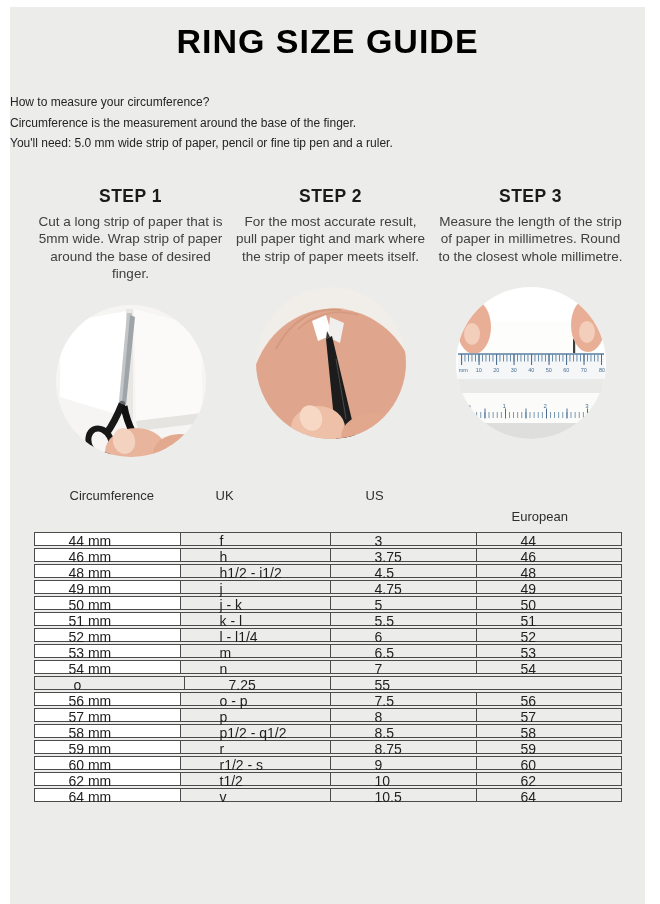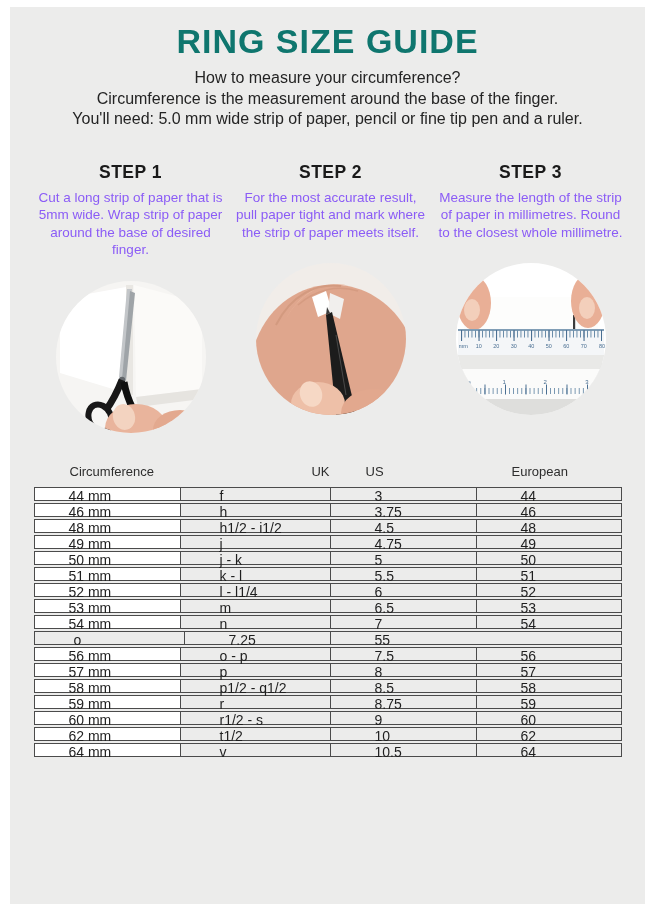--- a/index.html
+++ b/index.html
@@ -2,34 +2,34 @@
 <html><head>
 <meta charset="utf-8">
 <style>
   * { margin:0; padding:0; box-sizing:border-box; }
   html,body { background:#ffffff; }
   body { font-family:"Liberation Sans","DejaVu Sans",sans-serif; }
   .page { position:relative; width:660px; height:904px; background:#ffffff; overflow:hidden; }
   .card { position:absolute; left:10px; right:15px; top:7px; bottom:0; background:#ececeb; padding-top:8px; }
 
   .page-title { font-size:34px; font-weight:bold; letter-spacing:1px; text-align:center;
-    color:#0f766e; line-height:1.1; margin-top:8px; }
-
-  .intro { margin-top:8px; text-align:center; font-size:16px; line-height:20.5px; color:#242424; }
+    color:#000000; line-height:1.1; margin-top:8px; }
+
+  .intro { margin-top:32px; font-size:12px; line-height:20.5px; color:#242424; }
 
   .steps-row { margin-top:32px; display:flex; justify-content:center; padding-left:6px; }
   .step { width:200px; text-align:center; }
   .step-title { font-size:17.5px; font-weight:bold; letter-spacing:0.5px; color:#1a1a1a; margin-bottom:6px; }
-  .step-desc { font-size:13.5px; line-height:17.5px; color:#8b5cf6; max-width:192px; margin:0 auto; }
+  .step-desc { font-size:13.5px; line-height:17.5px; color:#404040; max-width:192px; margin:0 auto; }
   .step-img { display:block; margin:22px auto 0; }
 
   .size-table { width:588px; margin:30px auto 0; }
   .t-head { display:flex; margin-bottom:6px; }
   .hcell { font-size:13px; color:#2e2e2e; padding-left:36px; line-height:18px; }
-  .w0 { width:146px; } .w1 { width:150px;text-align:right; } .w2 { width:146px; } .w3 { width:146px; }
+  .w0 { width:146px; } .w1 { width:150px; } .w2 { width:146px; } .w3 { width:146px;margin-top:21px; }
 
   .t-row { display:flex; height:14px; border:1.5px solid #4b4b4b; margin-bottom:2px; }
   .t-cell { height:100%; line-height:17.5px; font-size:14px; color:#1f1f1f; padding-left:36px; }
   .t-cell.c0 { width:146px; background:#ffffff; border-right:1.5px solid #4b4b4b; padding-left:34px; }
   .t-cell.c1 { width:150px; border-right:1.5px solid #4b4b4b; padding-left:39px; }
   .t-cell.c2 { width:146px; border-right:1.5px solid #4b4b4b; padding-left:44px; }
   .t-cell.c3 { flex:1; padding-left:44px; }
 </style>
 </head>
 <body>

